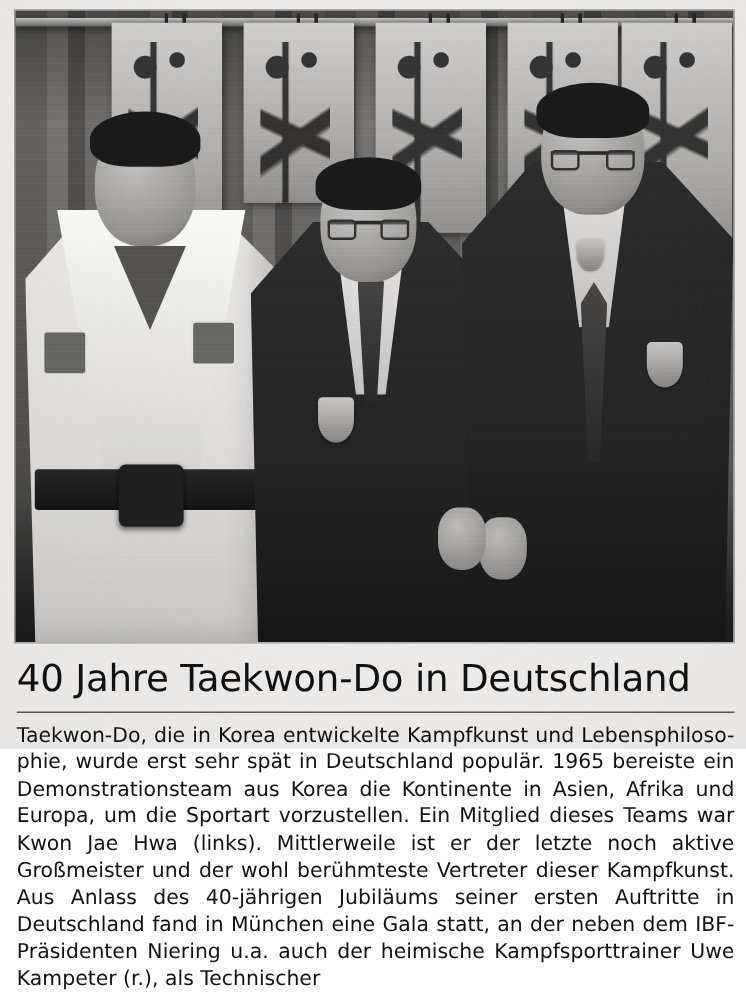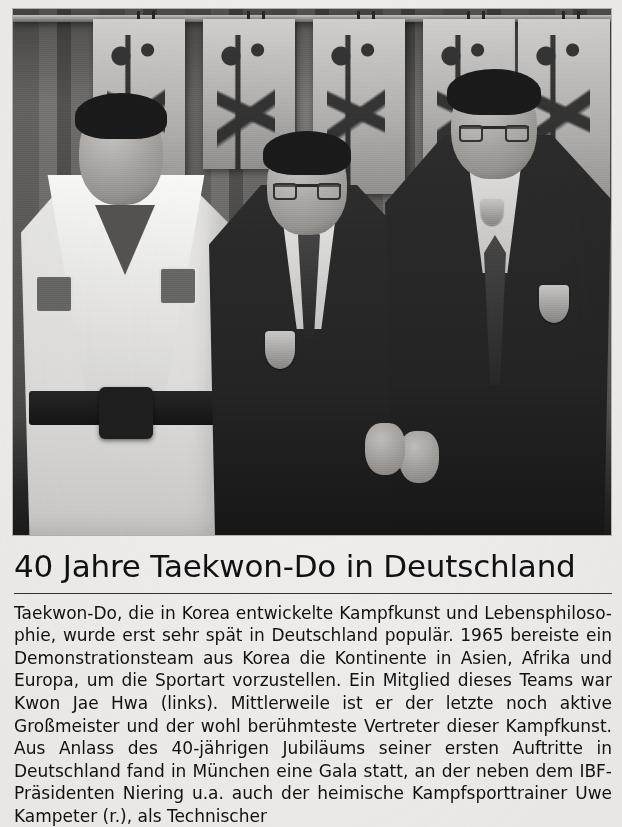--- a/index.html
+++ b/index.html
@@ -9,21 +9,21 @@
   }
   body {
     width: 622px;
     height: 827px;
     overflow: hidden;
     font-family: "DejaVu Sans", sans-serif;
   }
   .clipping {
     position: relative;
     width: 622px;
-    height: 827px;
+    height: 624px;
     background: #f2efe9;
     box-sizing: border-box;
     padding: 8px 16px 6px 12px;
     filter: saturate(0.15);
   }
   
   .photo {
     position: relative;
     width: 600px;
     height: 528px;

